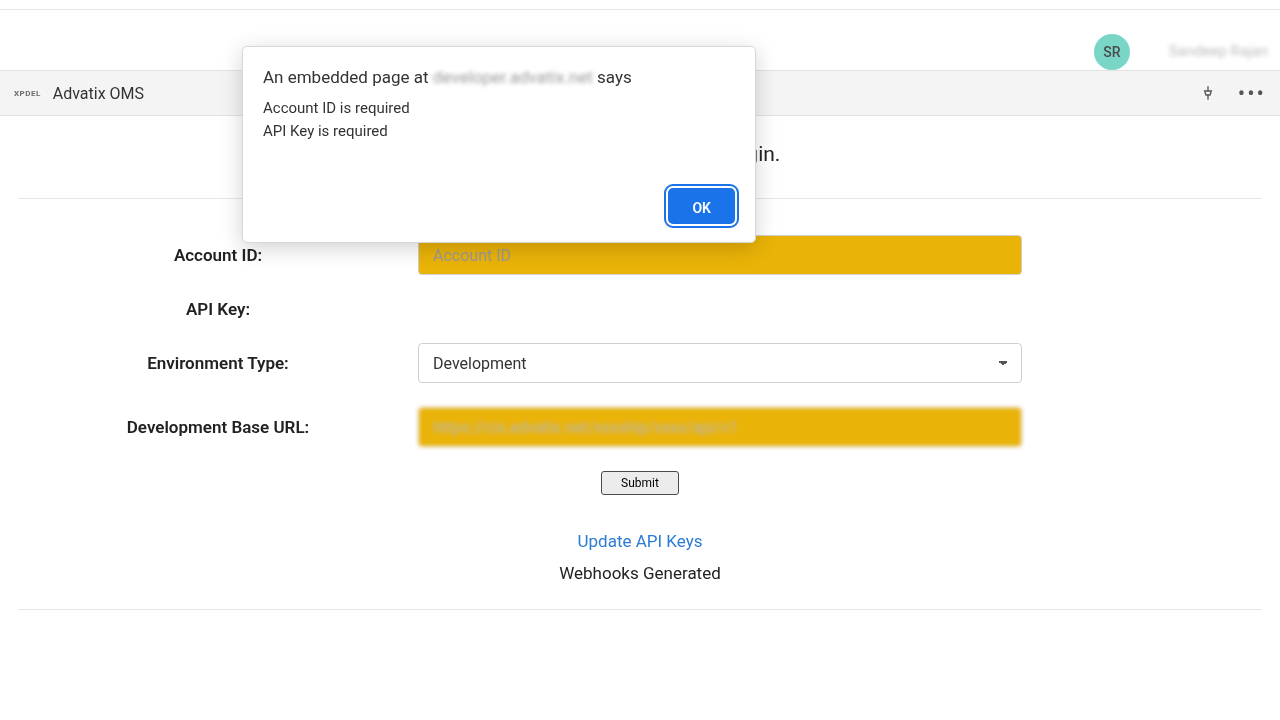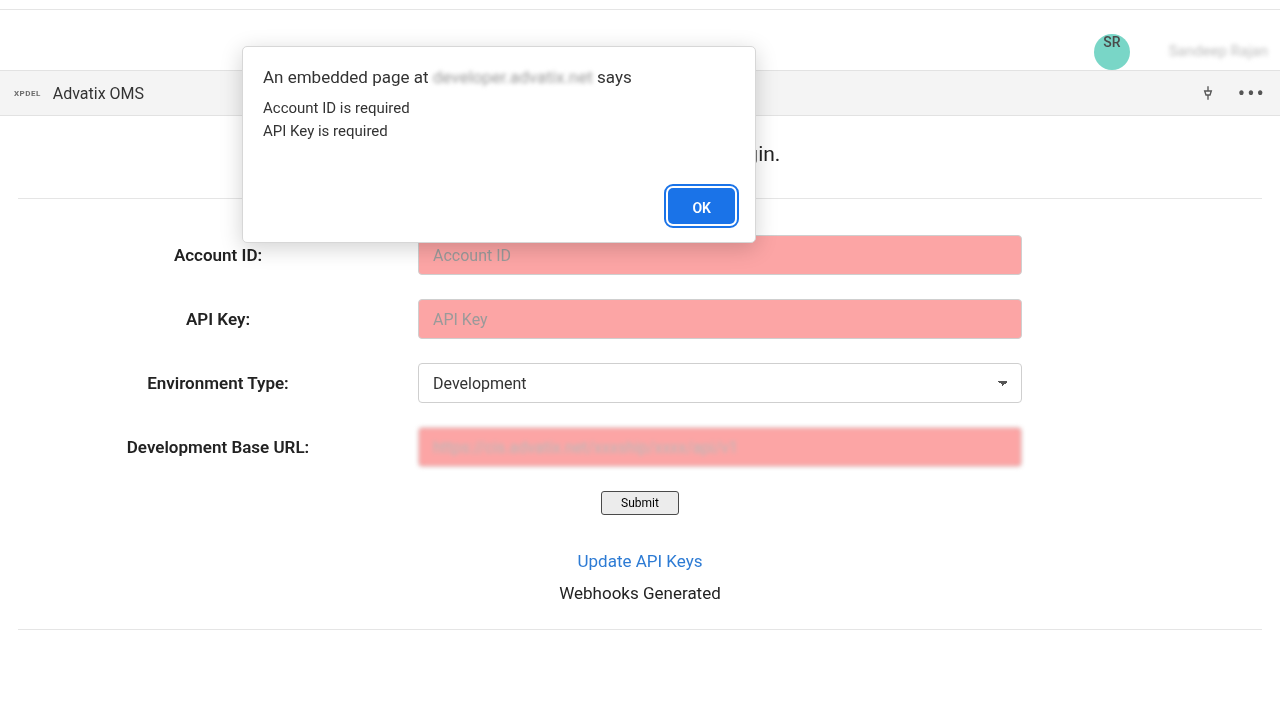--- a/index.html
+++ b/index.html
@@ -7,21 +7,21 @@
 
   
   .top-strip { height:10px; border-bottom:1px solid #e5e5e5; }
 
   
   .header-row { position:relative; height:60px; }
   .avatar {
     position:absolute; right:150px; top:24px;
     width:36px; height:36px; border-radius:50%;
     background:#79d6c7; color:#4a4a4a;
-    display:flex; align-items:flex-start; justify-content:center;
+    display:flex; align-items:center; justify-content:center;
     font-size:14px; font-weight:500;
   }
   .user-name {
     position:absolute; right:12px; top:32px;
     color:#bdbdbd; font-size:15px;
     filter: blur(2px);
   }
 
   
   .app-bar {
@@ -55,21 +55,21 @@
   .row { display:flex; align-items:center; margin-bottom:24px; }
   .label {
     width:400px; text-align:center;
     font-weight:600; font-size:17px; color:#222;
   }
   .field { flex:0 0 604px; }
   .text-input, .select {
     width:100%; height:40px;
     border:1px solid #cfcfcf; border-radius:4px;
     padding:0 14px; font-size:16px; color:#333;
-    background:#fca5a5;
+    background:#eab308;
   }
   .text-input::placeholder { color:#9a9a9a; }
   .select { appearance:none; -webkit-appearance:none; padding-right:34px; background:
     linear-gradient(45deg, transparent 50%, #555 50%) calc(100% - 18px) 17px / 5px 5px no-repeat,
     linear-gradient(-45deg, transparent 50%, #555 50%) calc(100% - 13px) 17px / 5px 5px no-repeat,
     #fff;
   }
   .blurred-input { color:#b9b9b9; filter: blur(2px); }
 
   .actions { text-align:center; }
@@ -140,23 +140,20 @@
 
     <div class="row">
       <div class="label">Account ID:</div>
       <div class="field">
         <input class="text-input" type="text" placeholder="Account ID" style="">
       </div>
     </div>
 
     <div class="row">
       <div class="label">API Key:</div>
-      <div class="field">
-        <input class="text-input" type="text" placeholder="API Key" style="">
-      </div>
     </div>
 
     <div class="row">
       <div class="label">Environment Type:</div>
       <div class="field">
         <select class="select">
           <option>Development</option>
         </select>
       </div>
     </div>

